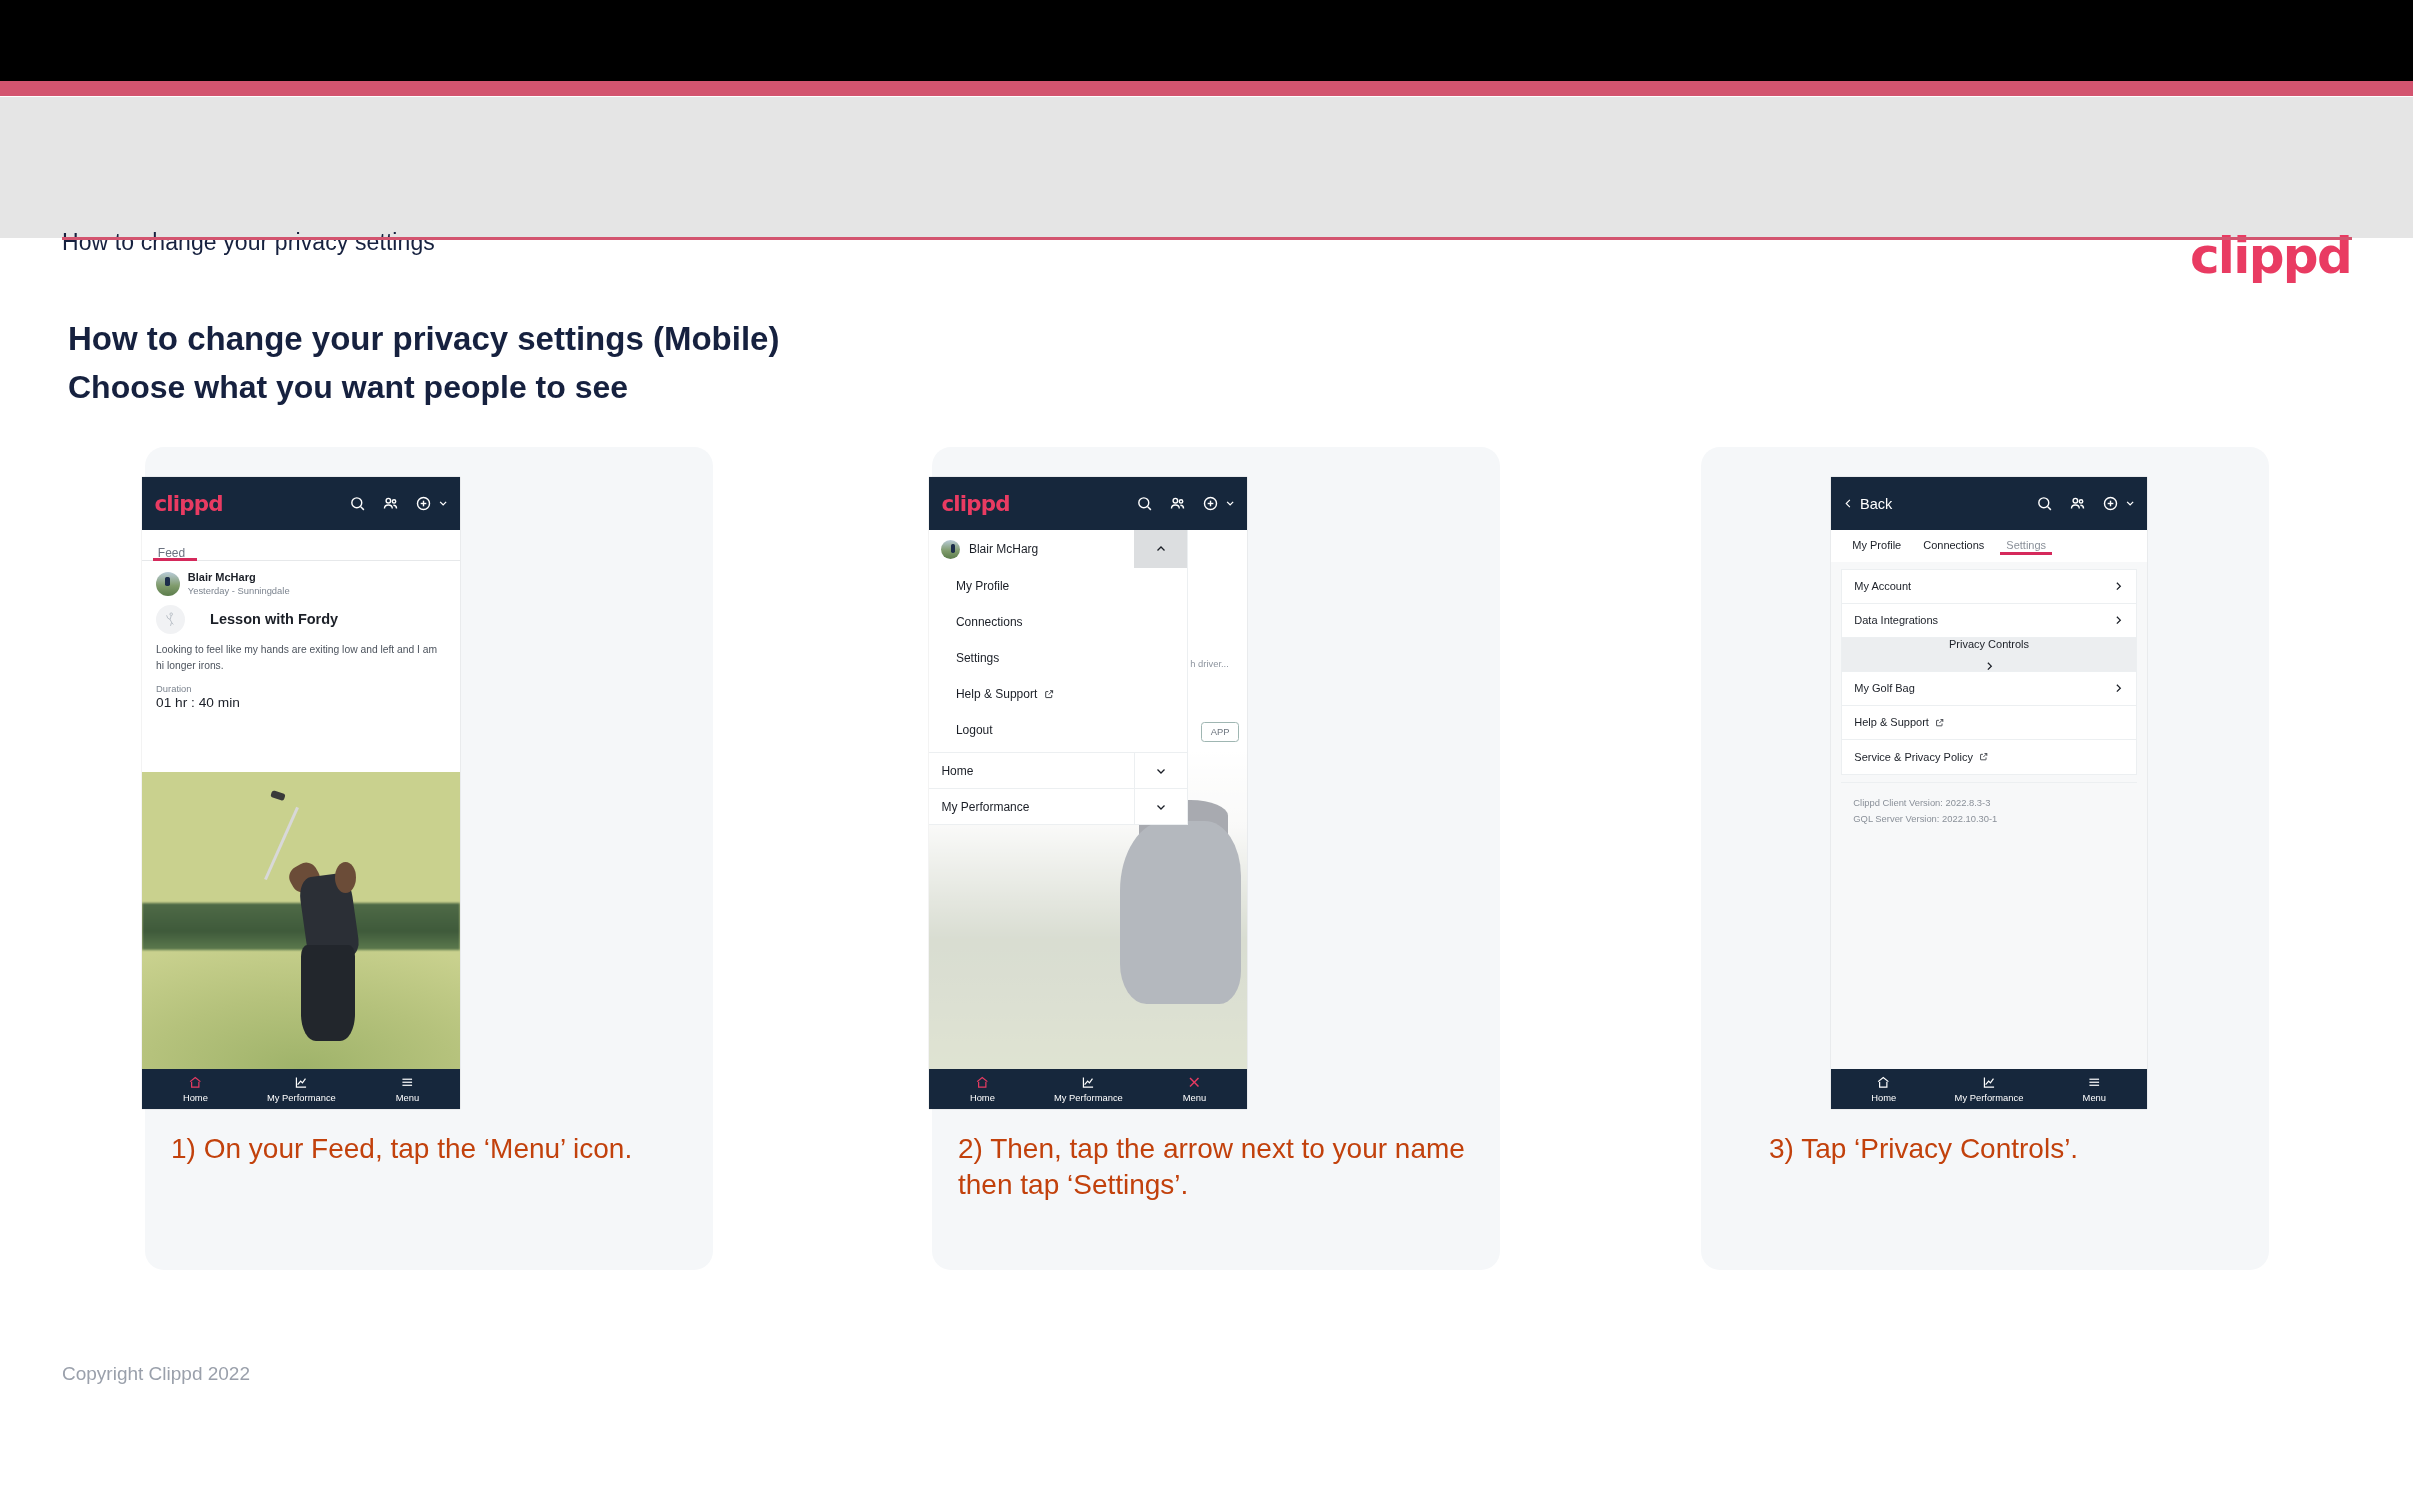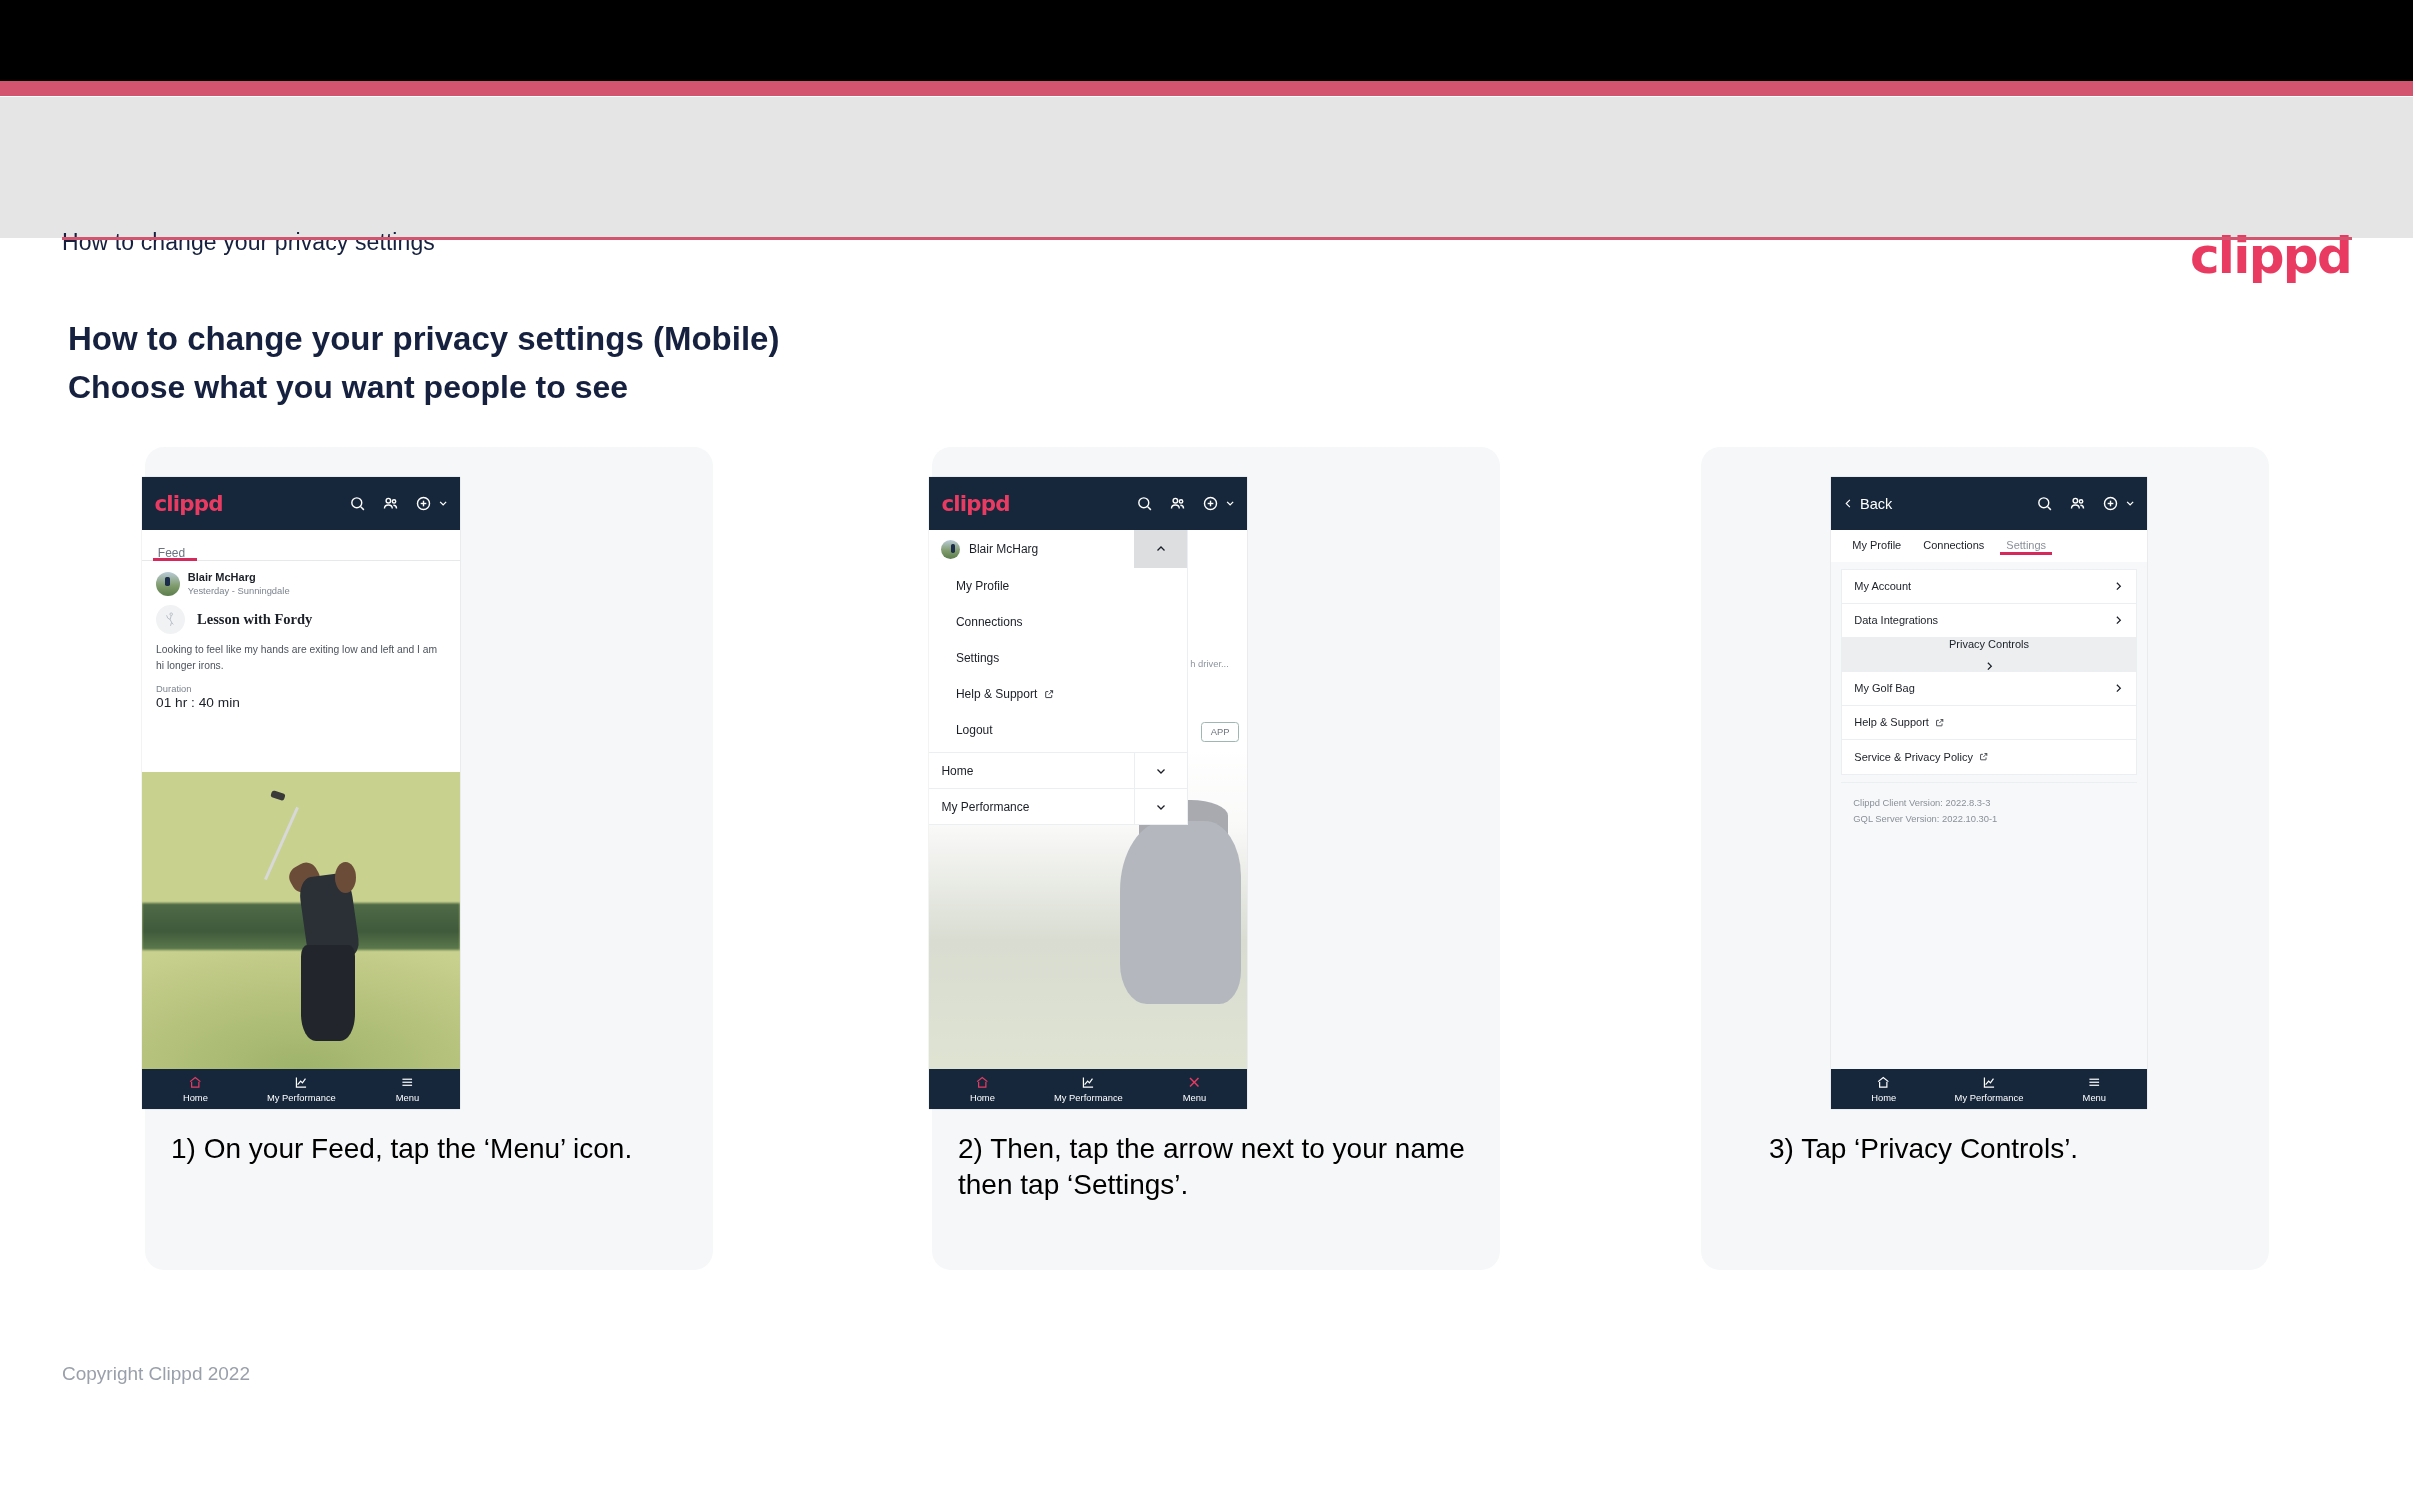--- a/index.html
+++ b/index.html
@@ -43,21 +43,21 @@
     position:absolute; top:30px; width:318px; height:632px;
     background:#ffffff; overflow:hidden;
     box-shadow:0 0 0.9px rgba(0,0,0,.35);
   }
   .card-1 .phone { left:-2.6px; }
   .card-2 .phone { left:-2.6px; }
   .card-3 .phone { left:130px; width:316px; }
 
   .caption {
     position:absolute; left:26px; width:521px; top:684px;
-    font-size:28px; line-height:1.28; color:#000000;
+    font-size:28px; line-height:1.28; color:#c2410c;
   }
   .card-3 .caption { left:68px; }
 
   
   .appbar {
     position:relative; height:53px; background:#16273c;
     display:flex; align-items:center; padding:0 12px;
   }
   .appbar-logo {
     color:#e93b62; font-size:21.4px; font-weight:bold;
@@ -80,21 +80,21 @@
     background:linear-gradient(180deg,#b9cbd8 0%,#7f9b6b 58%,#5c7d4c 100%);
     flex:none; position:relative; overflow:hidden;
   }
   .avatar::after {
     content:""; position:absolute; left:9.4px; top:4.3px; width:4.3px; height:9.4px;
     background:#1c2d4b; border-radius:1.7px;
   }
   .post-user-name { font-size:11px; font-weight:bold; color:#1b1f27; line-height:1.25; }
   .post-user-meta { font-size:9.4px; color:#7c848f; line-height:1.3; }
 
-  .post-title-row { display:flex; align-items:center; gap:12px; margin-top:7.7px;font-family:Liberation Serif, serif; }
+  .post-title-row { display:flex; align-items:center; gap:25px; margin-top:7.7px; }
   .swing-badge {
     width:29px; height:29px; border-radius:50%; background:#f1f2f4;
     display:flex; align-items:center; justify-content:center; flex:none;
   }
   .post-title { font-size:14.5px; font-weight:bold; color:#1b1f27; }
   .post-body { font-size:10.3px; color:#4c535d; line-height:1.5; margin-top:8.5px; }
   .post-duration-label { font-size:9.4px; color:#7c848f; margin-top:9.4px; }
   .post-duration-value { font-size:13.7px; color:#1b1f27; margin-top:1.7px; font-weight:500; }
 
   .photo {

